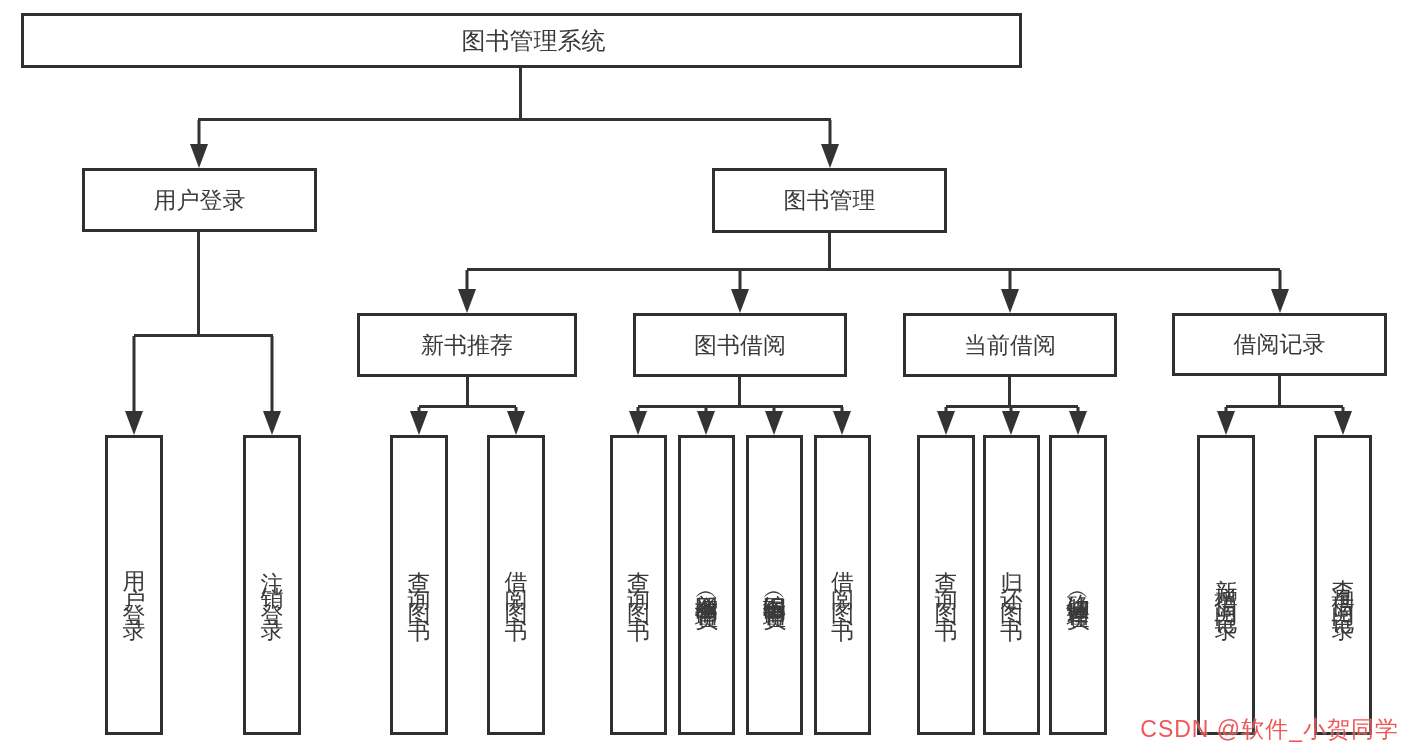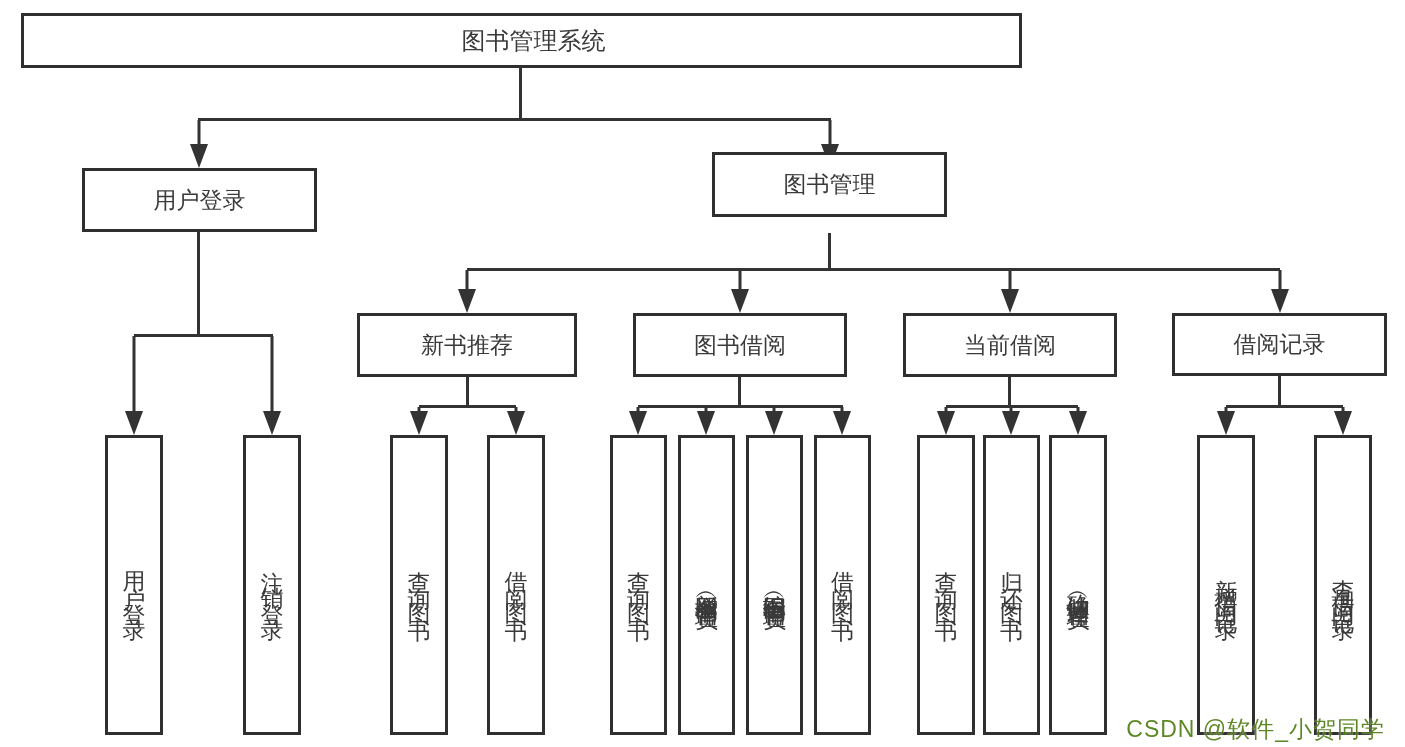--- a/index.html
+++ b/index.html
@@ -44,22 +44,22 @@
     top:0;bottom:22px;width:3px;background:var(--line);
   }
   .drop::after{
     content:'';position:absolute;left:50%;transform:translateX(-50%);
     bottom:0;width:0;height:0;
     border-left:9px solid transparent;
     border-right:9px solid transparent;
     border-top:24px solid var(--line);
   }
   .watermark{
-    position:absolute;right:20px;bottom:2px;
-    font-size:23px;color:#4d7c0f;opacity:.9;
+    position:absolute;right:6px;bottom:2px;
+    font-size:23px;color:#ef4444;opacity:.9;
     letter-spacing:1px;z-index:10;
     text-shadow:0 0 2px #ffffff;
   }
 </style>
 </head>
 <body>
 
 <div id="stage">
 
   <div class="node h-node root-node" style="left:21px;top:13px;width:1001px;height:55px;padding-left:24px;">
@@ -67,21 +67,21 @@
   </div>
 
   <div class="vline" style="left:519px;top:68px;height:52px;"></div>
   <div class="hline" style="left:198px;top:118px;width:633px;"></div>
   <div class="drop" style="left:189px;top:120px;height:48px;"></div>
   <div class="drop" style="left:820px;top:120px;height:48px;"></div>
 
   <div class="node h-node" style="left:82px;top:168px;width:235px;height:64px;">
     <span>用户登录</span>
   </div>
-  <div class="node h-node" style="left:712px;top:152px;width:235px;height:65px;font-family:Liberation Serif, serif;">
+  <div class="node h-node" style="left:712px;top:168px;width:235px;height:65px;font-family:Liberation Serif, serif;">
     <span>图书管理</span>
   </div>
 
   <div class="vline" style="left:197px;top:232px;height:104px;"></div>
   <div class="hline" style="left:134px;top:334px;width:139px;"></div>
   <div class="drop" style="left:124px;top:336px;height:99px;"></div>
   <div class="drop" style="left:262px;top:336px;height:99px;"></div>
 
   <div class="vline" style="left:828px;top:233px;height:37px;"></div>
   <div class="hline" style="left:467px;top:268px;width:813px;"></div>

